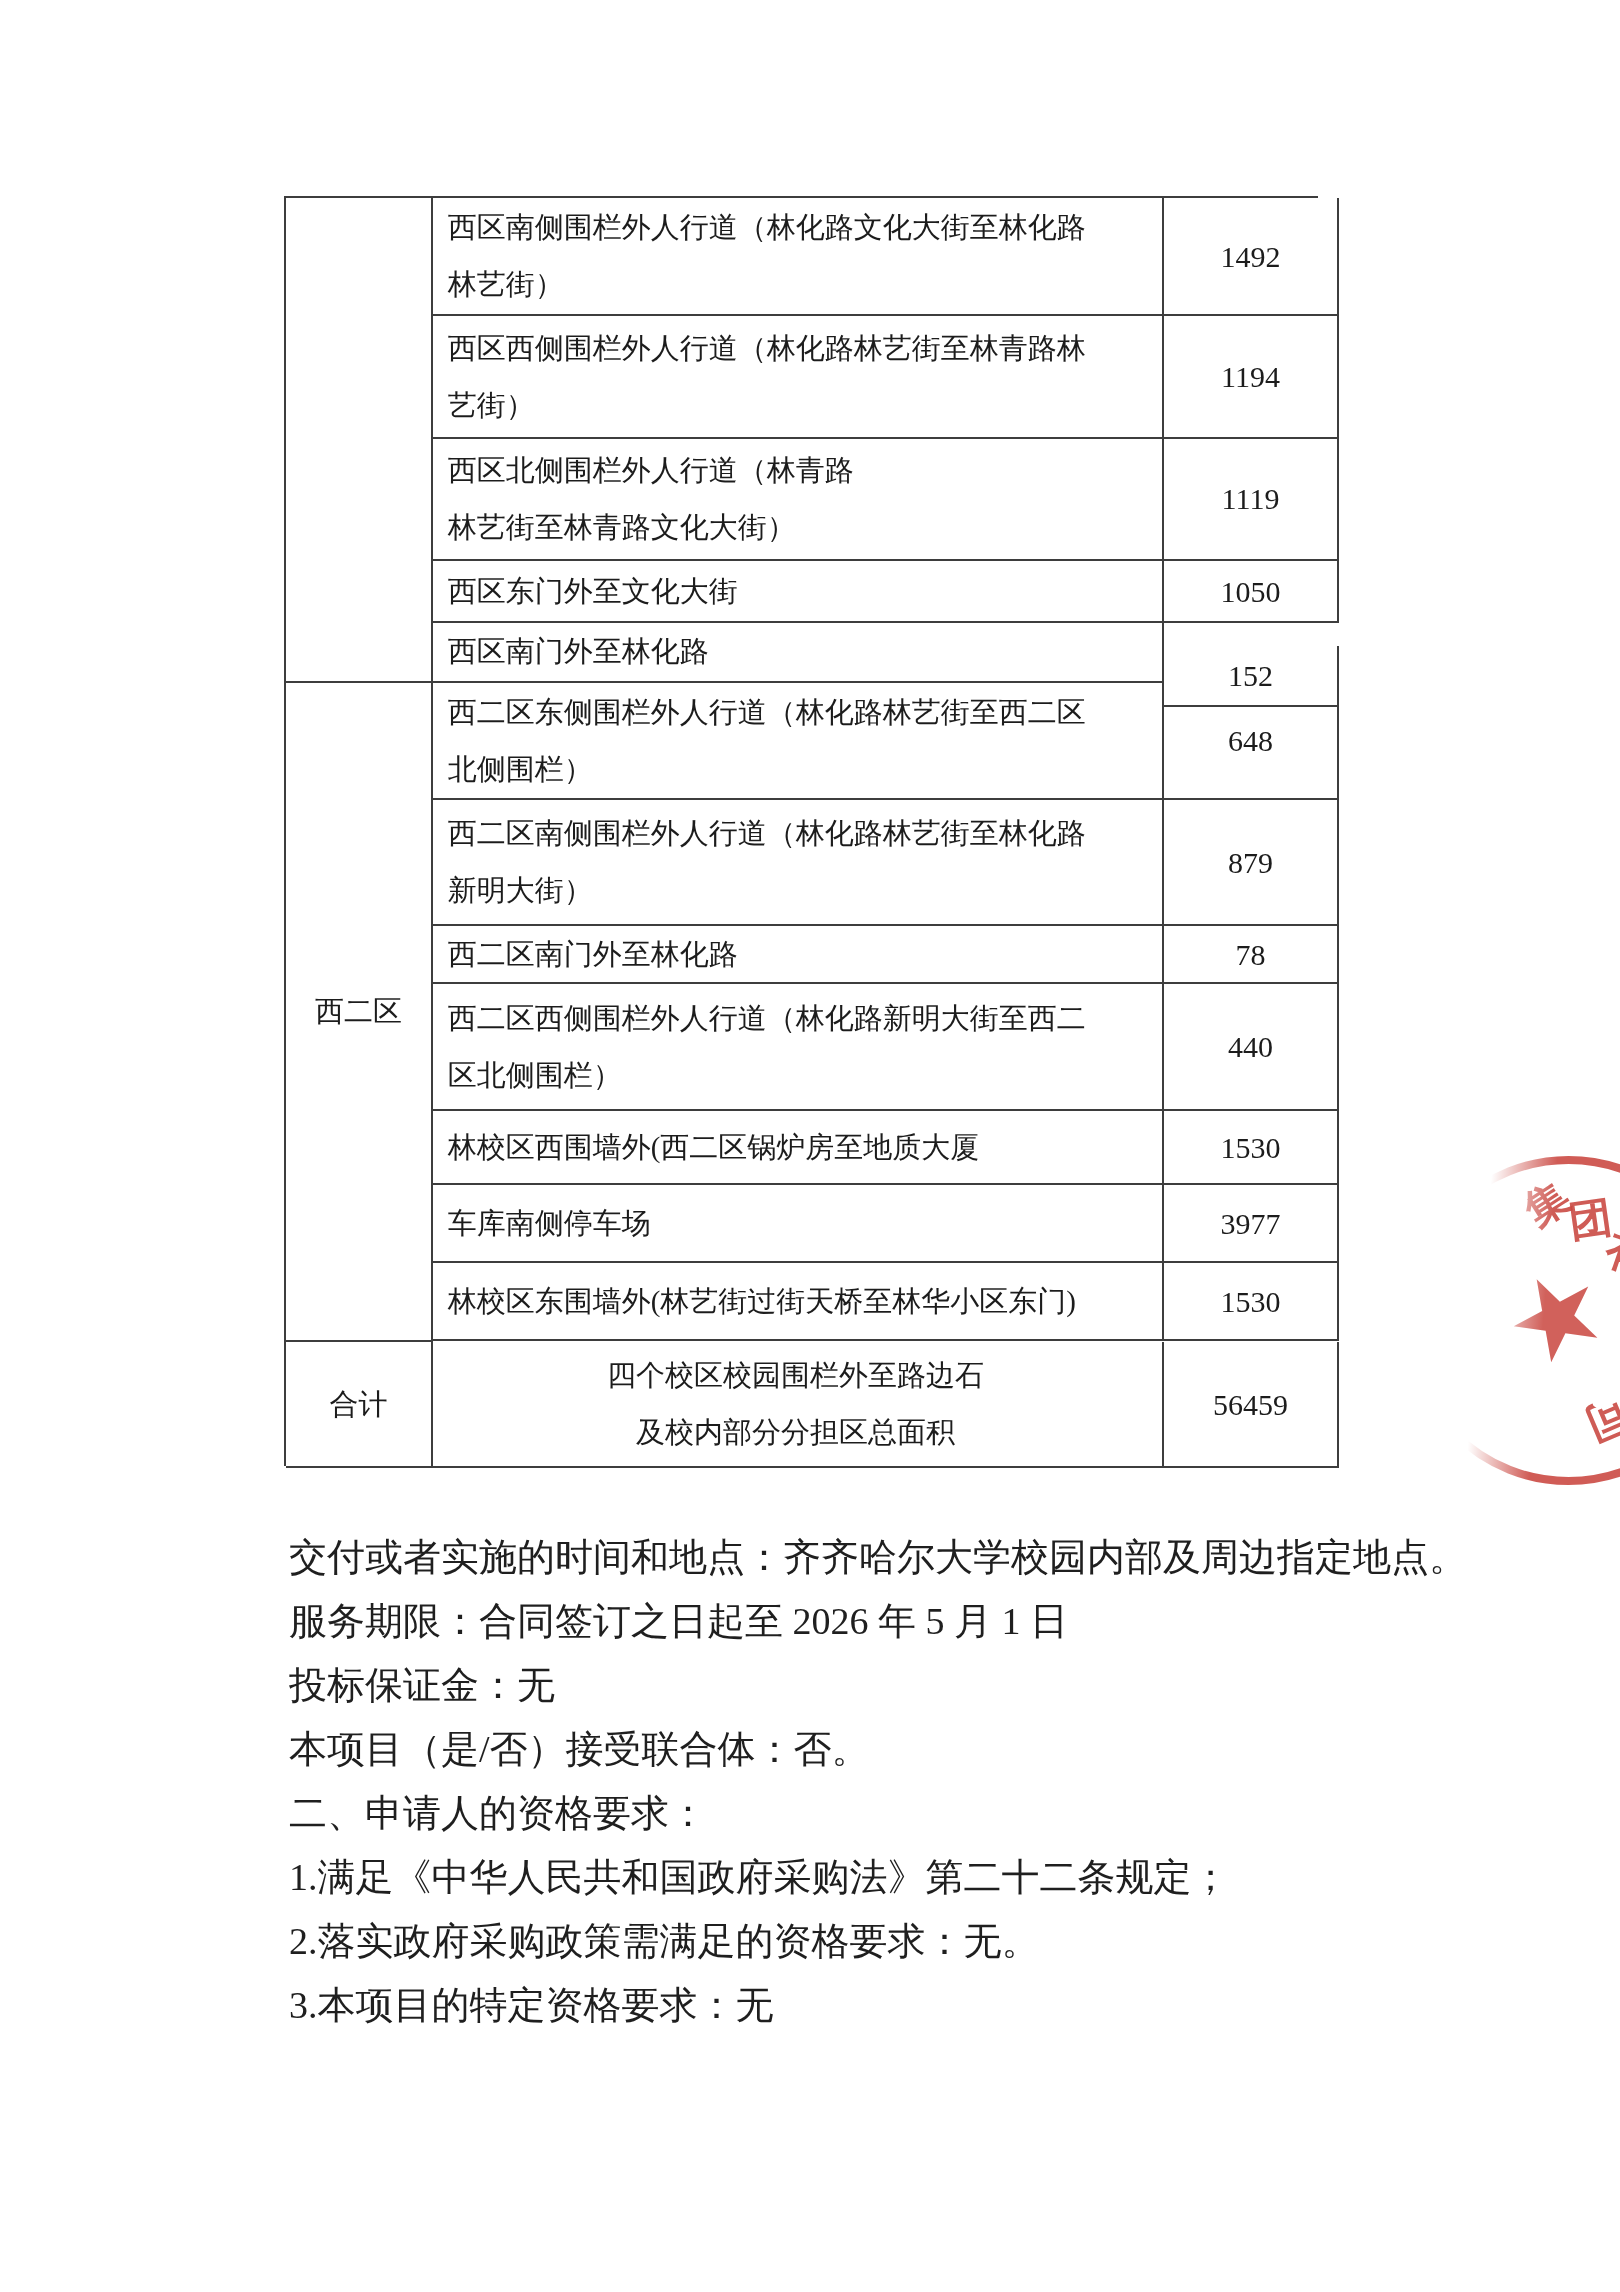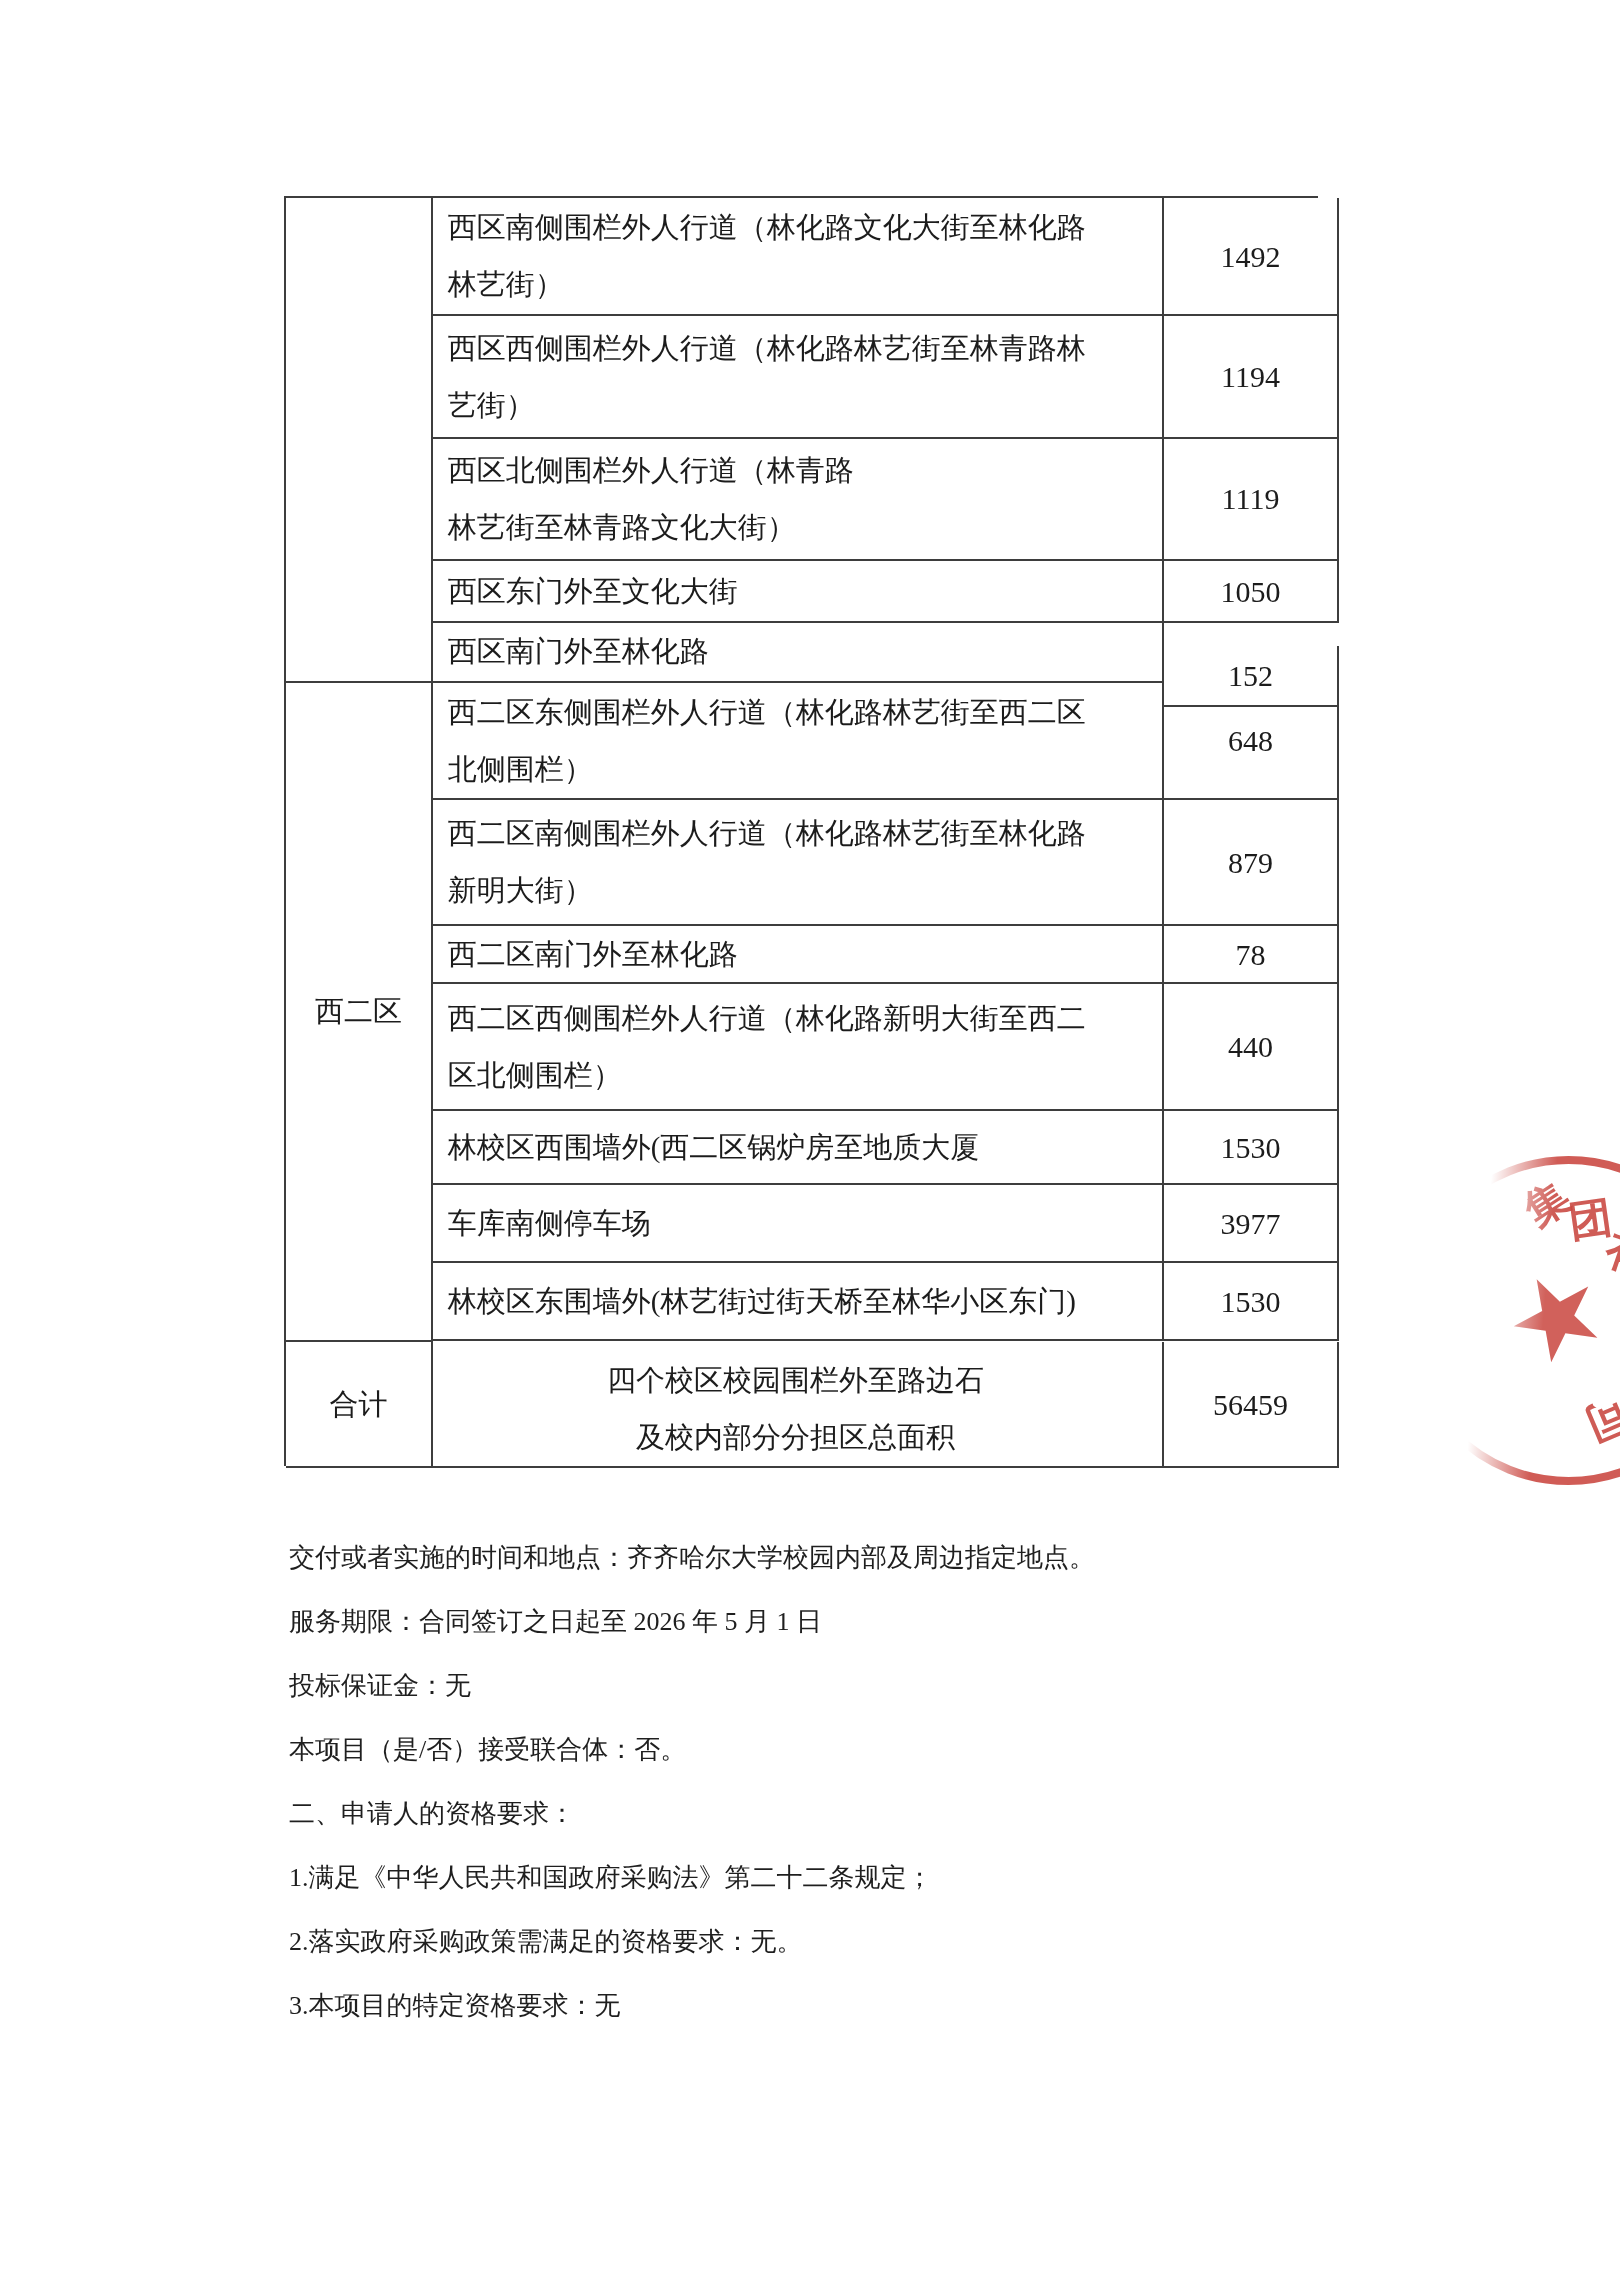--- a/index.html
+++ b/index.html
@@ -25,30 +25,30 @@
     border-bottom:2px solid #3d3d3d;
     display:flex;
     flex-direction:column;
     justify-content:center;
     font-size:29px;
     line-height:57px;
     color:#1c1c1c;
   }
   .cell.label{align-items:center;text-align:center;}
   .cell.desc{align-items:flex-start;text-align:left;padding-left:14.7px;padding-right:5.9px;}
-  .cell.desc.center{align-items:center;text-align:center;padding-left:2px;justify-content:flex-end;}
+  .cell.desc.center{align-items:center;text-align:center;padding-left:2px;}
   .cell.val{align-items:center;text-align:center;font-size:30px;}
   .cell span{display:block;}
   
   .paras{position:absolute;}
   .para{
     height:64px;
     display:flex;
     align-items:center;
-    font-size:26px;
+    font-size:38px;
     white-space:pre;
     color:#1f1f1f;
   }
   
   .stamp-layer{position:absolute;left:0;top:0;width:100%;height:100%;pointer-events:none;}
   .stamp-ring{
     position:absolute;
     border-radius:50%;
     box-sizing:border-box;
     opacity:.88;

